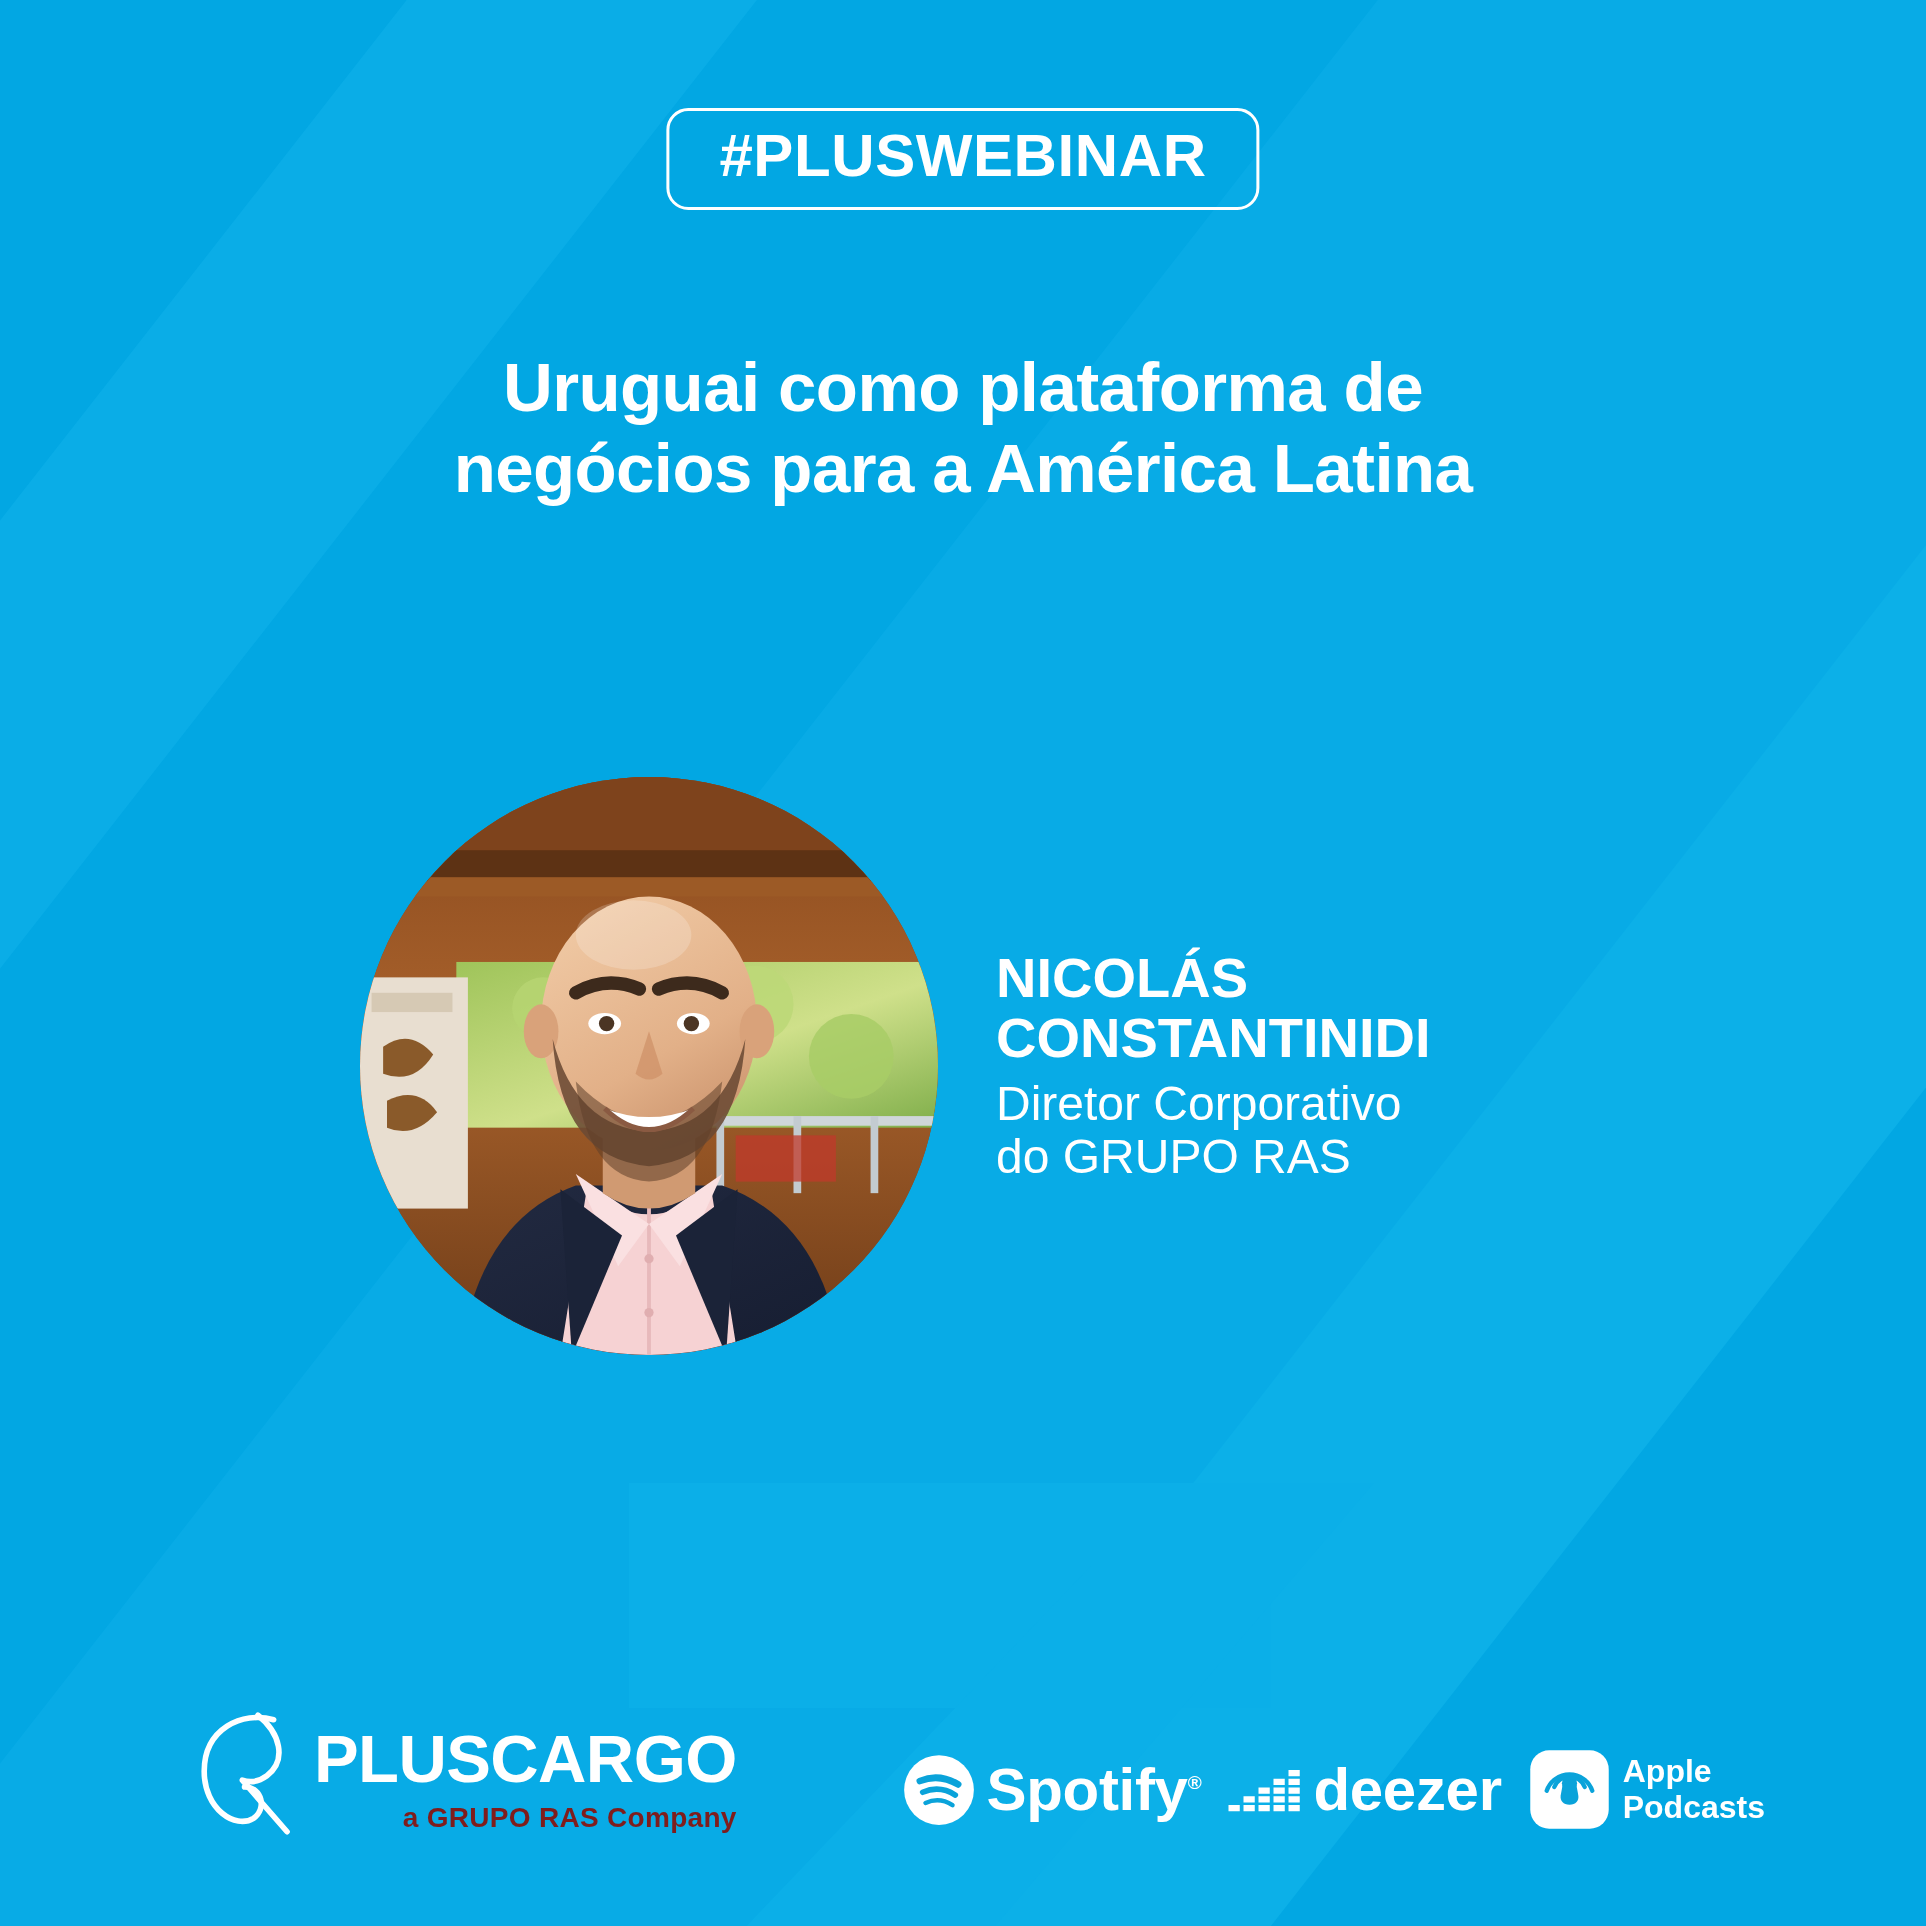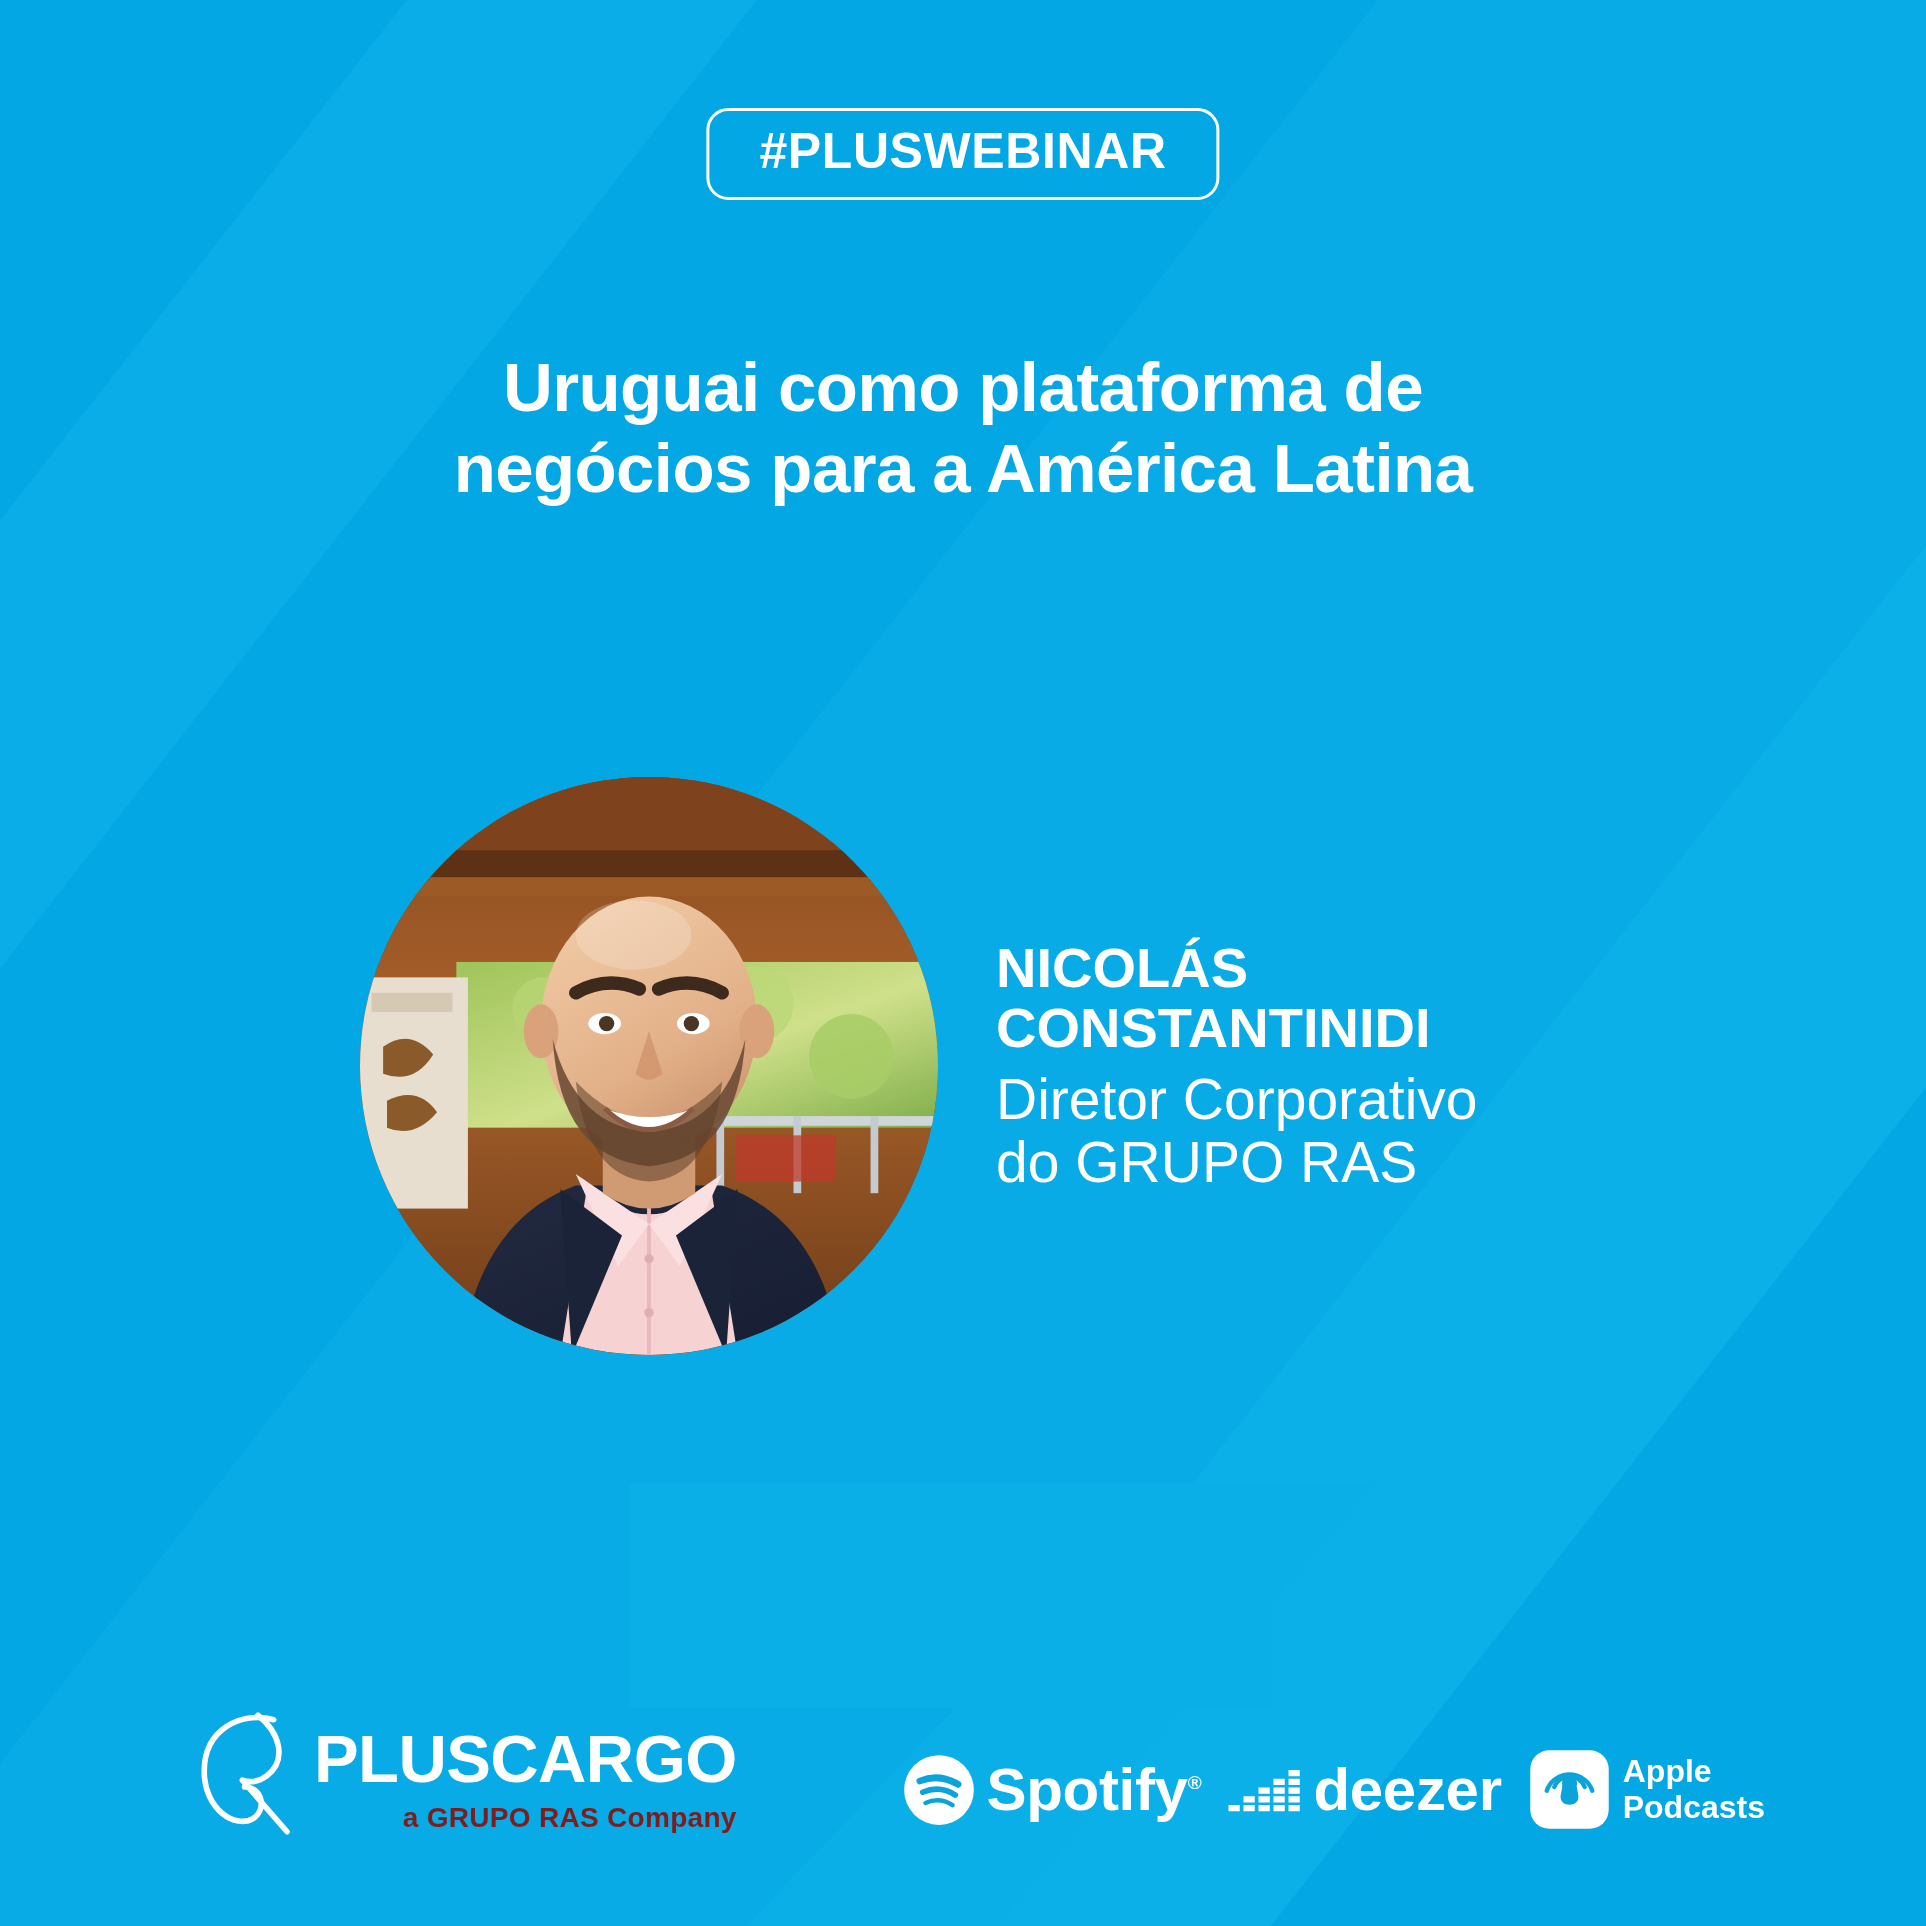--- a/index.html
+++ b/index.html
@@ -91,21 +91,21 @@
     position: absolute;
     left: 50%;
     transform: translateX(-50%);
     top: 108px;
     border: 3.2px solid #ffffff;
     border-radius: 22px;
     padding: 15.4px 50px 20.5px 50px;
     box-sizing: border-box;
   }
   .badge-text {
-    font-size: 50px;
+    font-size: 60px;
     font-weight: bold;
     color: #ffffff;
     letter-spacing: 0.6px;
     line-height: 1.0;
     white-space: nowrap;
   }
 
   
   .title {
     position: absolute;
@@ -150,21 +150,21 @@
     margin-left: 58px;
     color: #ffffff;
   }
   .speaker-name {
     font-size: 56px;
     font-weight: bold;
     line-height: 1.06;
     letter-spacing: 0px;
   }
   .speaker-role {
-    font-size: 57px;
+    font-size: 48px;
     font-weight: normal;
     line-height: 1.1;
     margin-top: 11px;
   }
 
   .brand {
     position: absolute;
     left: 193px;
     bottom: 85px;
     display: flex;

